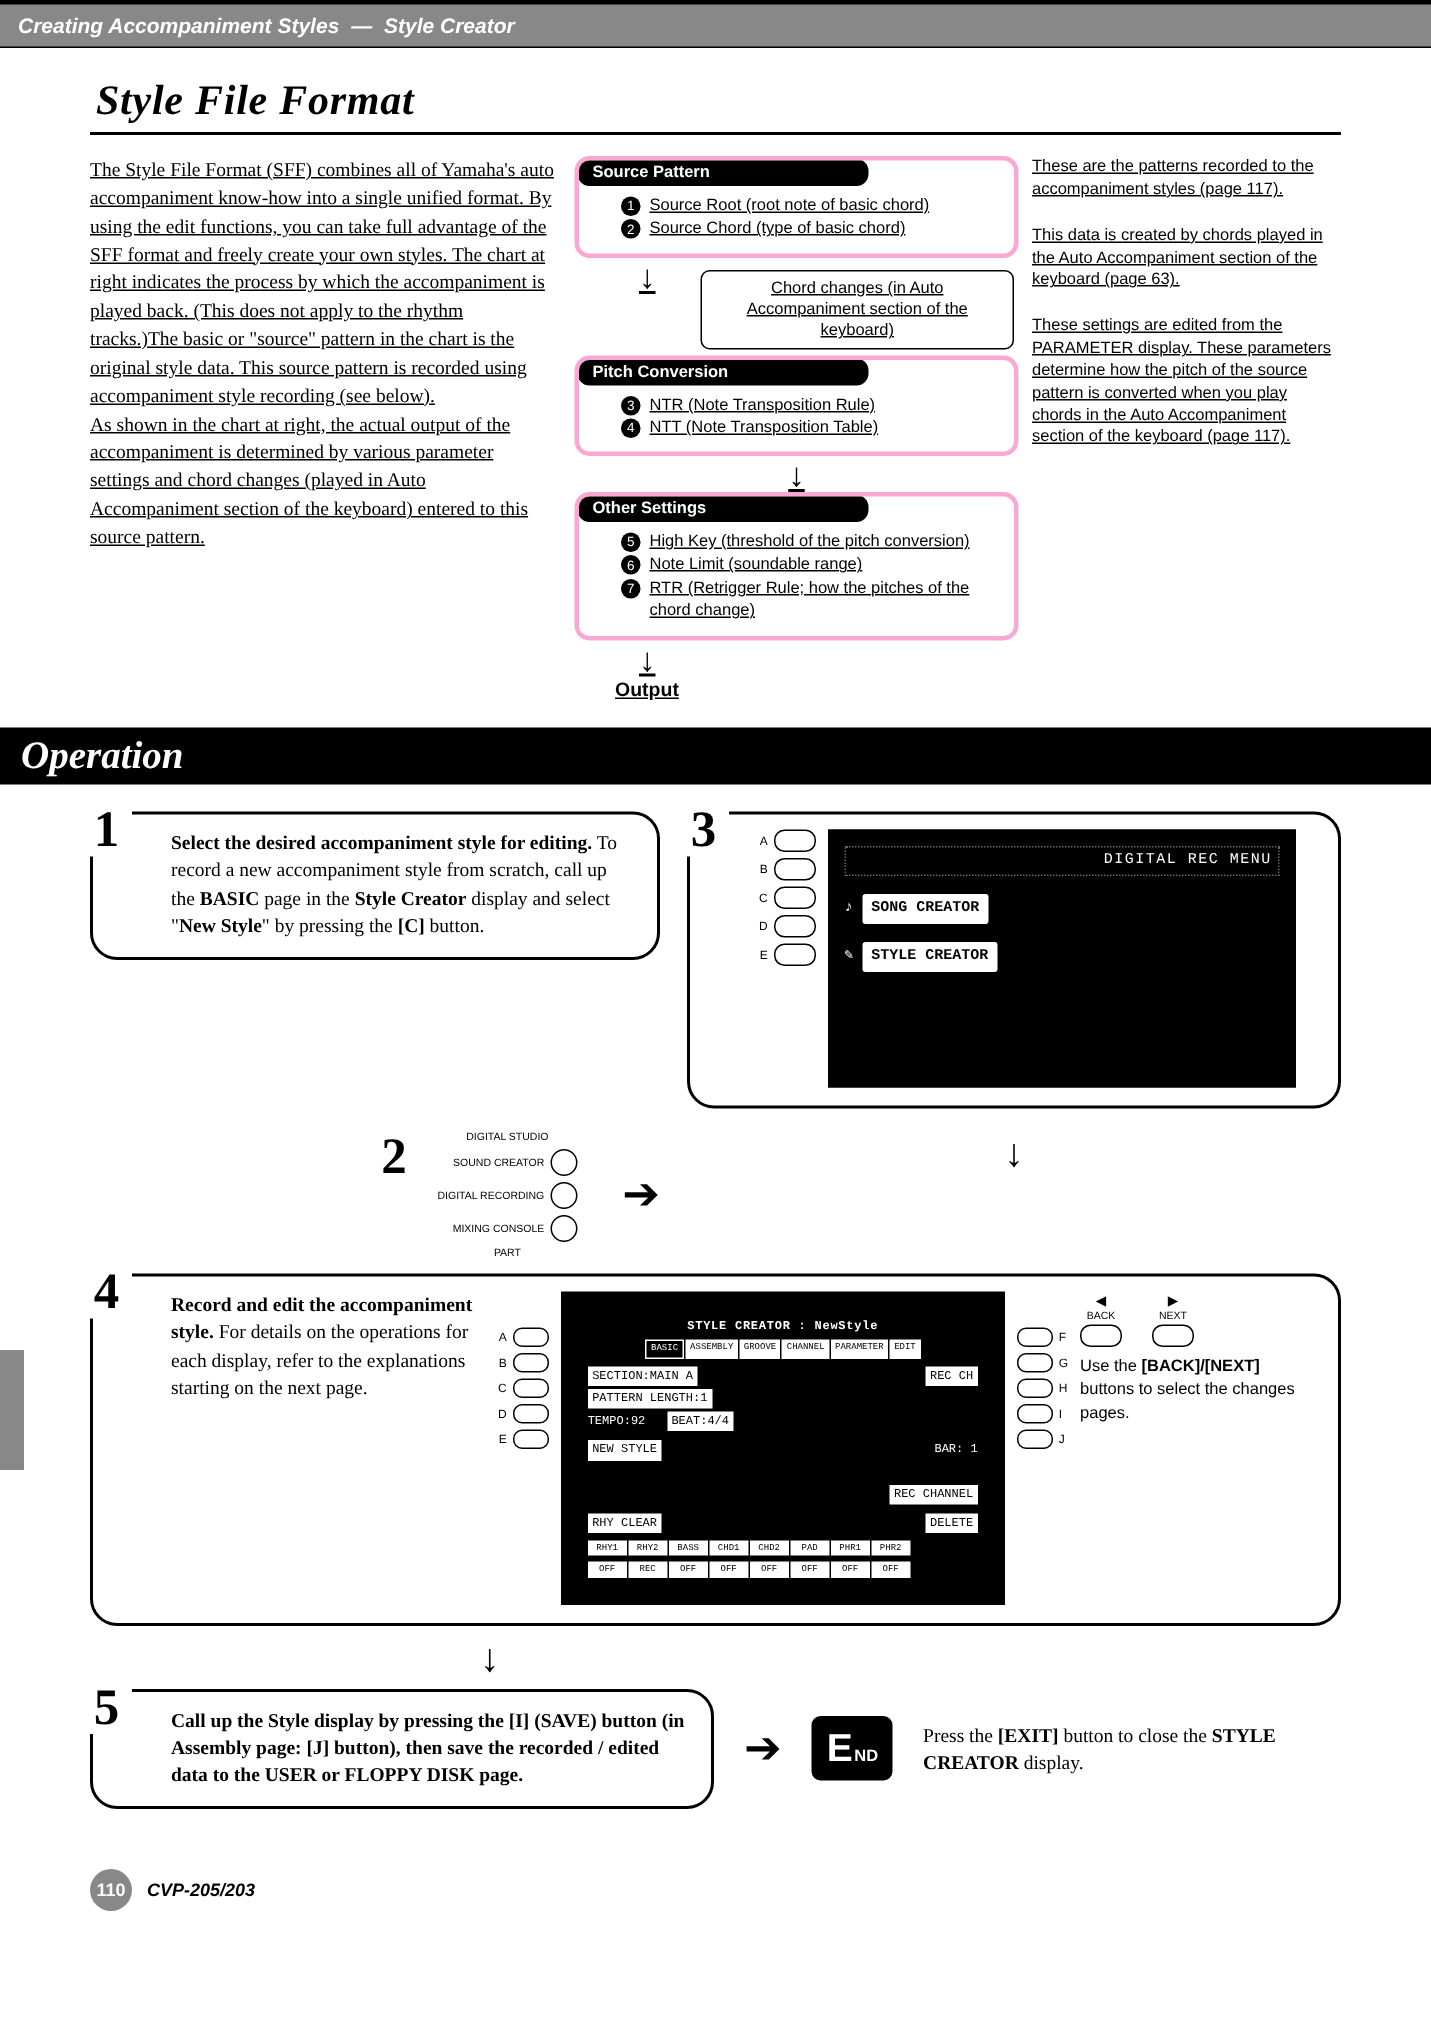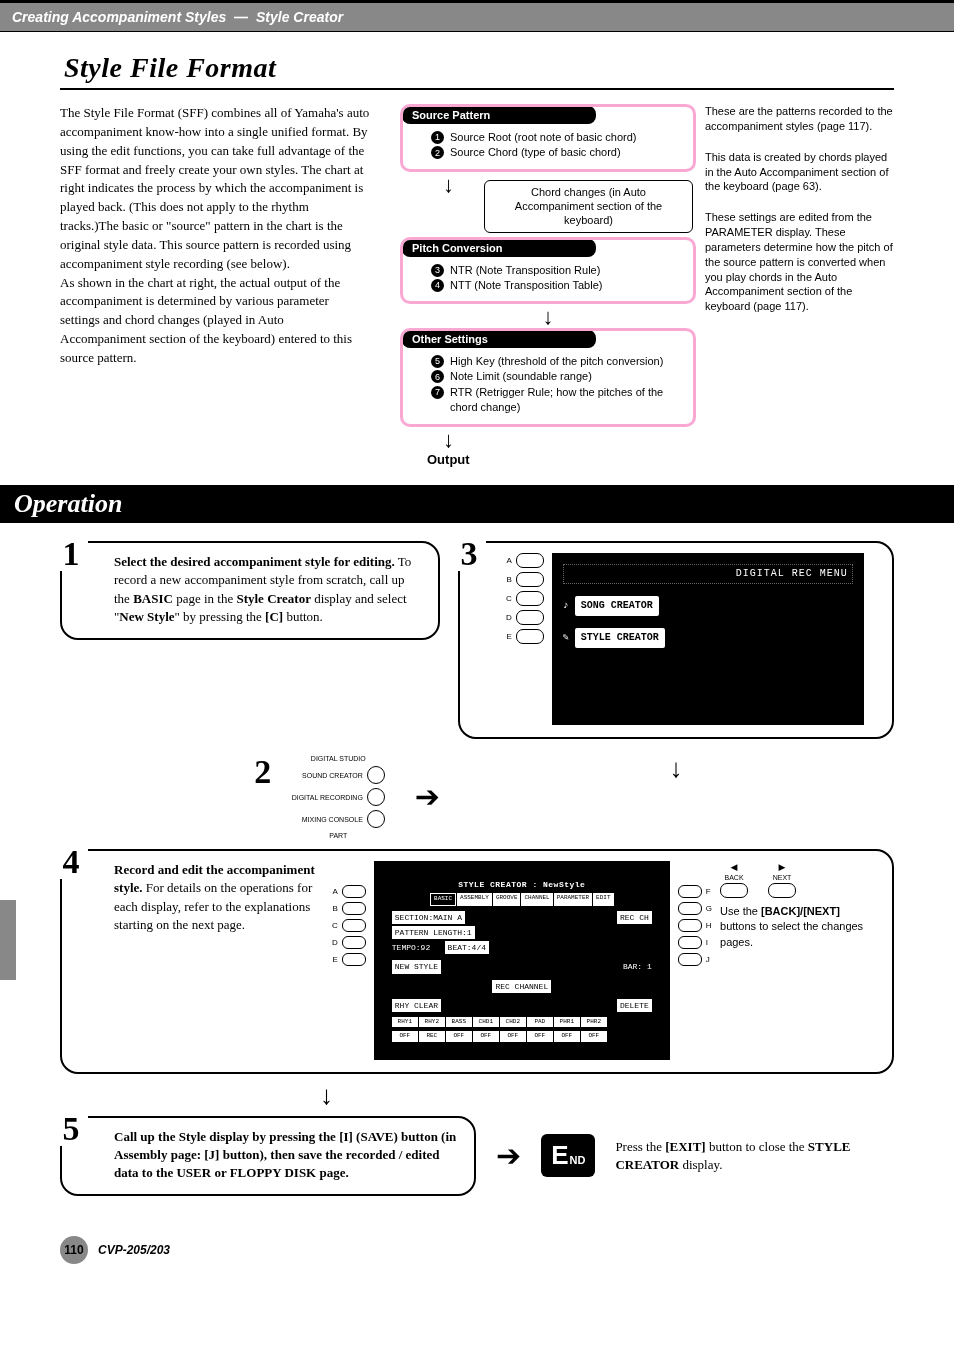--- a/index.html
+++ b/index.html
@@ -33,21 +33,22 @@
     font-size: 28px;
     margin: 20px 0 4px 4px;
     letter-spacing: 0.5px;
   }
   .title-underline {
     border-bottom: 2px solid #000;
     margin-bottom: 14px;
   }
   .sff-row {
     display: flex;
-    gap: 33px;
+    gap: 16px;
+    text-decoration: underline;
   }
   .sff-text {
     flex: 0 0 310px;
     font-size: 13px;
     line-height: 1.45;
     font-family: Georgia, "Times New Roman", serif;
   }
   .sff-diagram {
     flex: 1;
     display: flex;
@@ -289,21 +290,21 @@
   .end-badge .sm { font-size:11px; margin-left:1px; }
 
   .footer {
     margin-top: 40px;
     display:flex;
     align-items:center;
     gap: 10px;
   }
   .page-dot {
     background:#888;
-    color:#000000;
+    color:#ffffff;
     border-radius:50%;
     width:28px; height:28px;
     display:flex; align-items:center; justify-content:center;
     font-weight:bold;
     font-size:12px;
   }
   .side-tab {
     position:absolute;
     left:0;
     top: 900px;
@@ -515,21 +516,21 @@
             <div class="inv">PATTERN LENGTH:1</div><br>
             <span>TEMPO:92</span>
             &nbsp;&nbsp;<span class="inv">BEAT:4/4</span>
           </div>
           <div class="inv" style="align-self:flex-start;">REC CH</div>
         </div>
         <div style="margin-top:4px; display:flex; justify-content:space-between; align-items:center;">
           <span class="inv">NEW STYLE</span>
           <span>BAR:   1</span>
         </div>
-        <div style="text-align:center; margin-top:4px;"><span class="inv">REC CHANNEL</span></div>
+        <div style="text-align:right; margin-top:14px;"><span class="inv">REC CHANNEL</span></div>
         <div style="margin-top:4px; display:flex; justify-content:space-between;">
           <span class="inv">RHY CLEAR</span>
           <span class="inv">DELETE</span>
         </div>
         <div class="tracks">
           <div class="trk">RHY1</div>
           <div class="trk">RHY2</div>
           <div class="trk">BASS</div>
           <div class="trk">CHD1</div>
           <div class="trk">CHD2</div>

